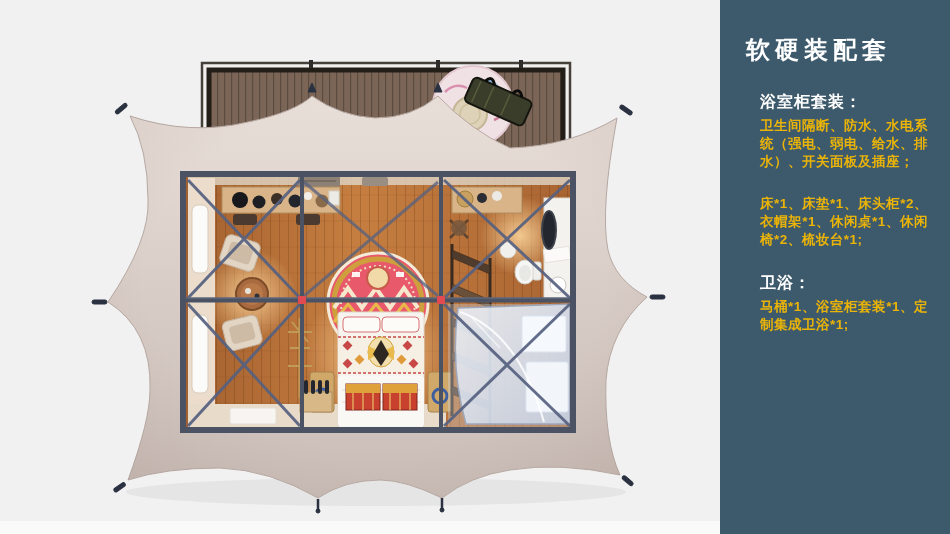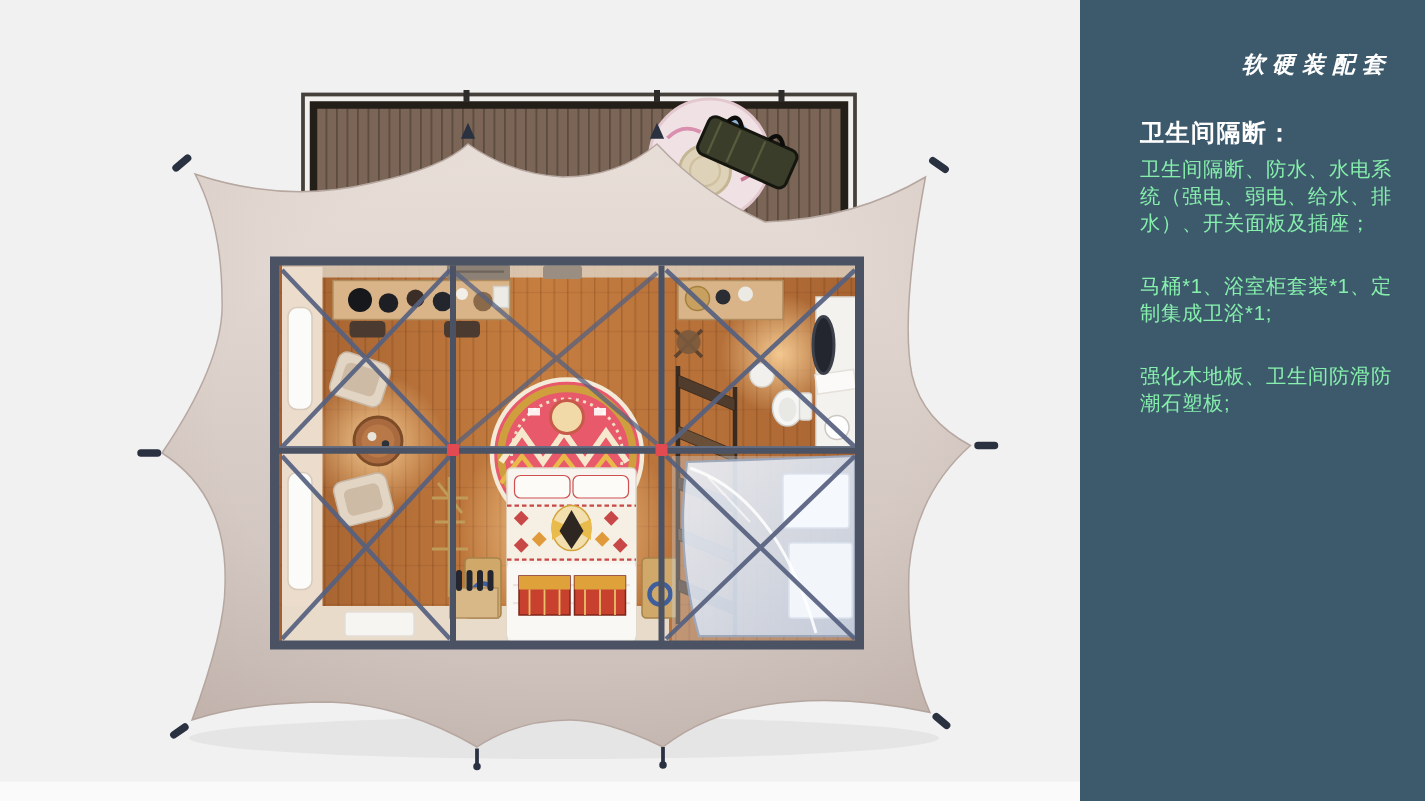--- a/index.html
+++ b/index.html
@@ -2,26 +2,26 @@
 <html><head>
 <meta charset="utf-8">
 <style>
   html,body{margin:0;padding:0;background:#e9e9ea;font-family:"Liberation Sans","DejaVu Sans",sans-serif;}
   .stage{position:relative;width:950px;height:534px;margin:0 auto;background:#f1f1f2;overflow:hidden;}
   .canvas-area{position:absolute;left:0;top:0;width:720px;height:534px;}
   .bottom-strip{position:absolute;left:0;top:521px;width:720px;height:13px;background:#fafafa;}
   .scene{position:absolute;left:0;top:0;}
   .sidebar{position:absolute;right:0;top:0;width:230px;height:534px;box-sizing:border-box;
            padding:30px 22px 0 40px;color:#fff;}
-  .sb-title{font-size:15px;font-weight:bold;letter-spacing:5px;text-align:right;
-            margin:4px 0 26px -14px;white-space:nowrap;font-style:italic;}
+  .sb-title{font-size:24px;font-weight:bold;letter-spacing:5px;text-align:left;
+            margin:4px 0 26px -14px;white-space:nowrap;}
   .sb-section{margin-bottom:24px;}
   .sb-heading{font-size:16px;font-weight:bold;margin:0 0 4px 0;letter-spacing:1px;}
-  .sb-body{font-size:13.5px;line-height:18px;margin:0;color:#86efac;text-align:justify;
-           letter-spacing:0.5px;}
+  .sb-body{font-size:13.5px;line-height:18px;margin:0;color:#eab308;text-align:justify;
+           letter-spacing:0.5px;font-weight:bold;}
 </style>
 </head>
 <body>
 
 <div class="stage" style="background: rgb(241, 241, 242);">
   <div class="canvas-area">
 
     <svg class="scene" width="720" height="534" viewBox="0 0 720 534">
       <defs>
         <linearGradient id="tentGrad" x1="0" y1="0" x2="0" y2="1">
@@ -331,31 +331,32 @@
       </g>
     </svg>
 
     <div class="bottom-strip"></div>
   </div>
 
   <aside class="sidebar" style="background: rgb(61, 90, 108); color: rgb(255, 255, 255);">
     <h1 class="sb-title">软硬装配套</h1>
 
     <section class="sb-section">
-      <h2 class="sb-heading">卫生间隔断：</h2>
+      <h2 class="sb-heading">浴室柜套装：</h2>
       <p class="sb-body">卫生间隔断、防水、水电系统（强电、弱电、给水、排水）、开关面板及插座；</p>
     </section>
 
     <section class="sb-section">
-    </section>
-
-    <section class="sb-section">
-    </section>
-
-    <section class="sb-section">
+      <p class="sb-body">床*1、床垫*1、床头柜*2、衣帽架*1、休闲桌*1、休闲椅*2、梳妆台*1;</p>
+    </section>
+
+    <section class="sb-section">
+    </section>
+
+    <section class="sb-section">
+      <h2 class="sb-heading">卫浴：</h2>
       <p class="sb-body">马桶*1、浴室柜套装*1、定制集成卫浴*1;</p>
     </section>
 
     <section class="sb-section">
-      <p class="sb-body">强化木地板、卫生间防滑防潮石塑板;</p>
     </section>
   </aside>
 </div>
 
 </body></html>

